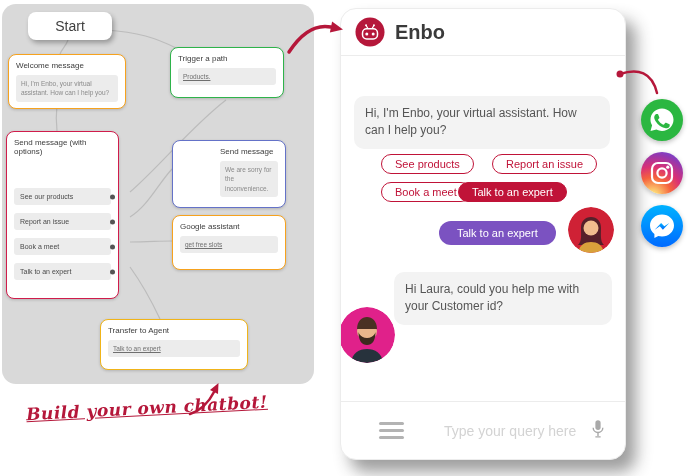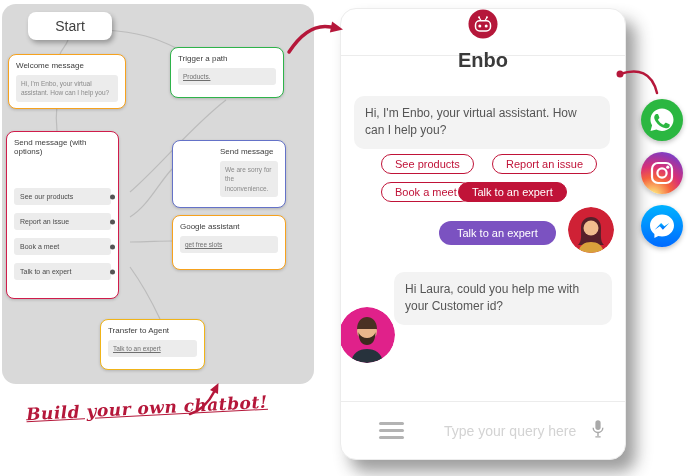--- a/index.html
+++ b/index.html
@@ -19,31 +19,31 @@
   .n-amber{border:1.5px solid #f0b419;}
   .node-title{font-size:8px;color:#3c3c3c;margin-bottom:5px;}
   .node-box{background:#ececec;border-radius:3px;padding:4px 5px;font-size:6.5px;color:#8a8a8a;line-height:1.45;}
   .node-link{text-decoration:underline;color:#6f6f6f;}
   .node-welcome{left:6px;top:50px;width:118px;}
   .node-trigger{left:168px;top:43px;width:114px;padding-bottom:12px;}
   .node-options{left:4px;top:127px;width:113px;height:168px;}
   .node-options .node-title{margin-bottom:32px;}
   .node-send{left:170px;top:136px;width:114px;padding-bottom:10px;padding-left:47px;}
   .node-calendar{left:170px;top:211px;width:114px;padding-bottom:16px;}
-  .node-transfer{left:98px;top:315px;width:105px;padding-bottom:12px;}
+  .node-transfer{left:98px;top:315px;width:148px;padding-bottom:12px;}
   .opt-row{position:relative;margin-bottom:8px;}
   .opt-box{background:#ececec;border-radius:3px;padding:5px 6px;font-size:7px;color:#4a4a4a;}
   .opt-dot{position:absolute;right:-4px;top:50%;transform:translateY(-50%);width:5px;height:5px;background:#555;border-radius:50%;}
   .annotation{position:absolute;left:26px;top:398px;font-family:"DejaVu Serif",serif;font-style:italic;font-weight:bold;
     font-size:17px;color:#b5173a;transform:rotate(-3deg);text-decoration:underline;letter-spacing:.5px;z-index:2;}
 
   
   .phone{position:absolute;left:340px;top:8px;width:284px;height:450px;background:#fff;border:1px solid #ececec;
     border-radius:16px;box-shadow:10px 12px 16px rgba(40,40,40,.45);z-index:3;overflow:hidden;}
-  .chat-header{height:46px;border-bottom:1px solid #ececec;display:flex;align-items:center;gap:10px;padding:0 14px;flex-direction:column;}
+  .chat-header{height:46px;border-bottom:1px solid #ececec;display:flex;align-items:center;gap:10px;padding:0 14px;}
   .logo-circle{width:30px;height:30px;flex:0 0 30px;}
   .chat-title{font-size:20px;font-weight:bold;color:#3a3a3a;}
   .bubble{position:absolute;background:#f3f3f3;border-radius:10px;padding:9px 11px;font-size:12px;color:#555;line-height:1.45;box-sizing:border-box;}
   .bubble-bot{left:13px;top:87px;width:256px;}
   .bubble-agent{left:53px;top:263px;width:218px;}
   .pill{position:absolute;font-size:11px;border-radius:14px;padding:3px 13px;white-space:nowrap;}
   .pill-outline{border:1.5px solid #c01338;color:#c01338;background:#fff;margin-left:35px;}
   .pill-filled{border:1.5px solid #c01338;background:#c01338;color:#fff;}
   .pill-purple{position:absolute;left:98px;top:212px;background:#7b52c1;color:#fff;border-radius:15px;
     padding:6px 18px;font-size:11px;white-space:nowrap;}

